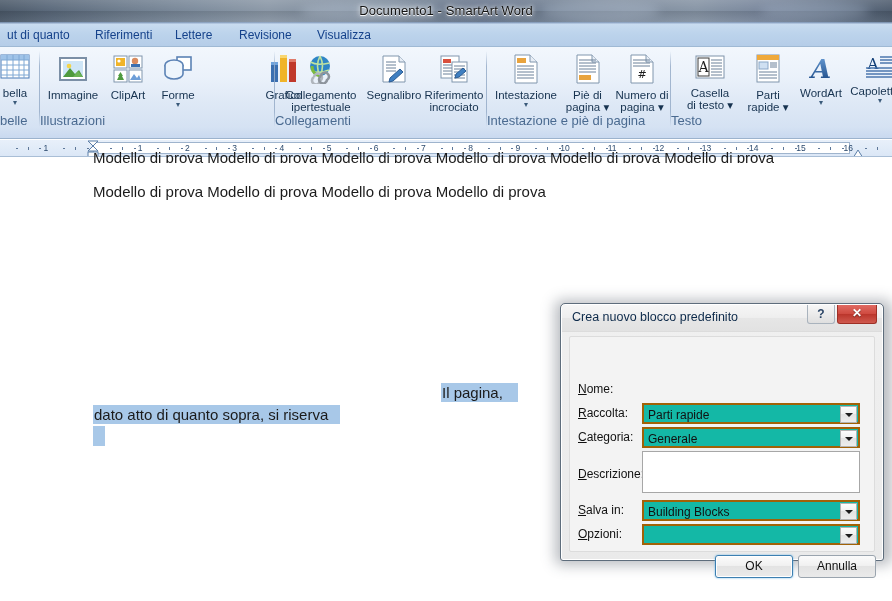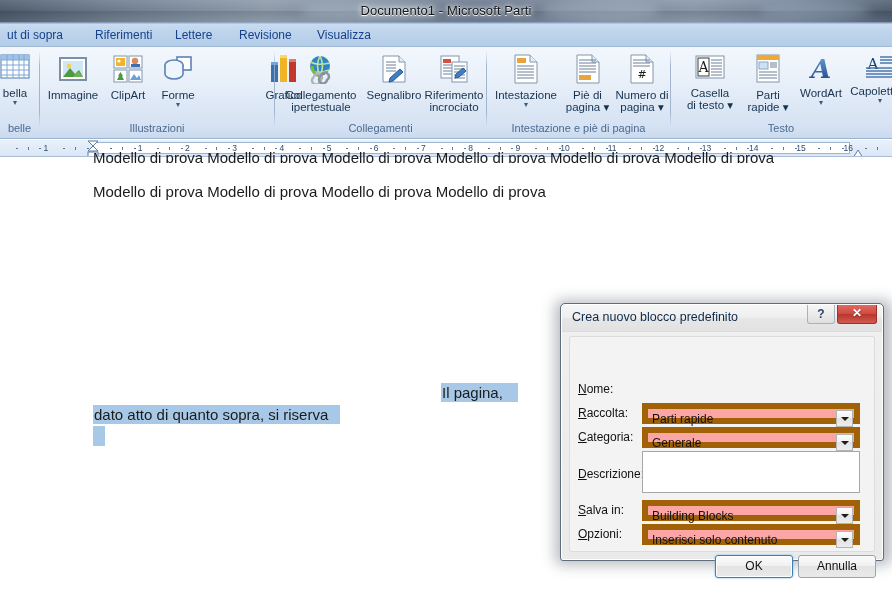--- a/index.html
+++ b/index.html
@@ -51,22 +51,22 @@
     position:absolute; left:0; top:47px; width:892px; height:92px;
     background:linear-gradient(to bottom,#f2f7fd 0%, #eaf1fa 34%, #dfe9f6 60%, #d5e2f3 88%, #c9d9ef 100%);
     border-bottom:1px solid #9cb3cd;
   }
   .group{ position:absolute; top:1px; height:89px; }
   .group .gsep{
     position:absolute; right:0; top:3px; width:1px; height:76px;
     background:linear-gradient(to bottom, rgba(160,180,205,0), rgba(150,172,200,.85) 20%, rgba(150,172,200,.85) 80%, rgba(160,180,205,0));
   }
   .glabel{
-    position:absolute; left:0; right:1px; bottom:1px; height:15px; line-height:15px;
-    text-align:center; font-size:11px; color:#4a6a90; white-space:nowrap; overflow:hidden;
+    position:absolute; left:0; right:1px; bottom:9px; height:15px; line-height:15px;
+    text-align:left; font-size:13px; color:#4a6a90; white-space:nowrap; overflow:hidden;
   }
   .btn{
     position:absolute; text-align:center; font-size:11.5px; color:#16324f;
     line-height:12px; cursor:default;
   }
   .btn .lab{ display:block; white-space:nowrap; }
   .btn .caret{ display:block; font-size:8px; line-height:7px; color:#3a5a7a; margin-top:0px;}
   .ic{ display:block; margin:0 auto 3px; position:relative; }
 
   
@@ -125,21 +125,21 @@
     background:#f3f3f3; border:1px solid #dcdcdc; border-radius:2px;
   }
   .fld-label{ position:absolute; font-size:12px; color:#111; white-space:nowrap; }
   .fld-label u{ text-decoration:underline; }
   .inp{
     position:absolute; background:#ffffff; border:1px solid #a7a7a7;
     font-size:12px; color:#111; padding:1px 4px; line-height:18px; height:21px; overflow:hidden;
   }
   .inp.ta{ height:42px; line-height:normal; }
   .combo{
-    position:absolute; background:#fca5a5; border:6px solid #a16207; height:21px;
+    position:absolute; background:#14b8a6; border:2px solid #a16207; height:21px;
   }
   .combo .val{ position:absolute; left:4px; top:1px; font-size:12px; color:#111; line-height:18px; white-space:nowrap; }
   .combo .arrow{
     position:absolute; right:1px; top:1px; width:17px; height:17px;
     background:linear-gradient(to bottom,#fdfdfd 0%, #f1f1f1 45%, #e3e3e3 50%, #ededed 100%);
     border:1px solid #b4b4b4;
   }
   .combo .arrow::after{
     content:""; position:absolute; left:50%; top:50%; margin-left:-4px; margin-top:-2px;
     border-left:4px solid transparent; border-right:4px solid transparent; border-top:4px solid #1d1d1d;
@@ -153,25 +153,25 @@
   }
   .dbtn.focus{ border:1px solid #3c7fb1; box-shadow:inset 0 0 0 1px #ffffff, 0 0 2px #62b4e8; }
 </style>
 </head>
 <body>
 
 <div class="titlebar">
   <div class="tb-blur1"></div>
   <div class="tb-blur2"></div>
   <div class="tb-blur3"></div>
-  <div class="tb-title">Documento1 - Microsoft Parti</div>
+  <div class="tb-title">Documento1 - SmartArt Word</div>
 </div>
 
 <div class="tabstrip" id="tabstrip">
-    <div class="tab" style="left: 0px;">ut di sopra</div>
+    <div class="tab" style="left: 0px;">ut di quanto</div>
     <div class="tab" style="left: 88px;">Riferimenti</div>
     <div class="tab" style="left: 168px;">Lettere</div>
     <div class="tab" style="left: 232px;">Revisione</div>
     <div class="tab" style="left: 310px;">Visualizza</div>
   </div>
 
 <div class="ribbon" id="ribbon">
     <div class="group" style="left: 0px; width: 40px;">
       <div class="btn" style="left: -12px; top: 4px; width: 54px;">
         <span class="ic"><svg width="30" height="30" viewBox="0 0 30 30">
@@ -509,19 +509,18 @@
       </div>
       <div class="fld-label" style="left: 8px; top: 130px;"><u>D</u>escrizione:</div>
       <div class="inp ta" style="left: 72px; top: 114px; width: 218px;"></div>
       <div class="fld-label" style="left: 8px; top: 166px;"><u>S</u>alva in:</div>
       <div class="combo" style="left: 72px; top: 163px; width: 218px;">
         <div class="val">Building Blocks</div>
         <div class="arrow"></div>
       </div>
       <div class="fld-label" style="left: 8px; top: 190px;"><u>O</u>pzioni:</div>
       <div class="combo" style="left: 72px; top: 187px; width: 218px;">
-        <div class="val">Inserisci solo contenuto</div>
         <div class="arrow"></div>
       </div>
       <div class="dbtn focus" style="left: 145px; top: 218px; width: 78px;">OK</div>
       <div class="dbtn" style="left: 228px; top: 218px; width: 78px;">Annulla</div>
     </div>
 </div>
 
 </body></html>

